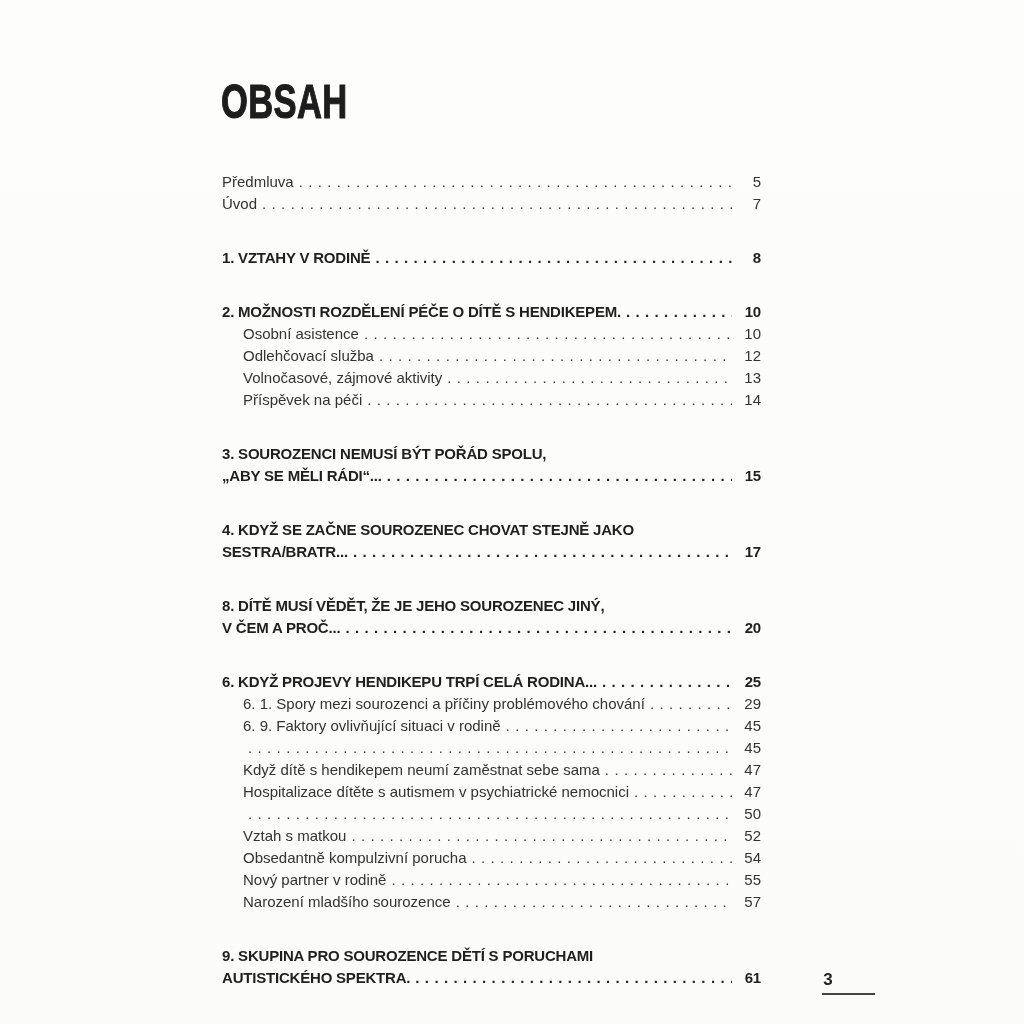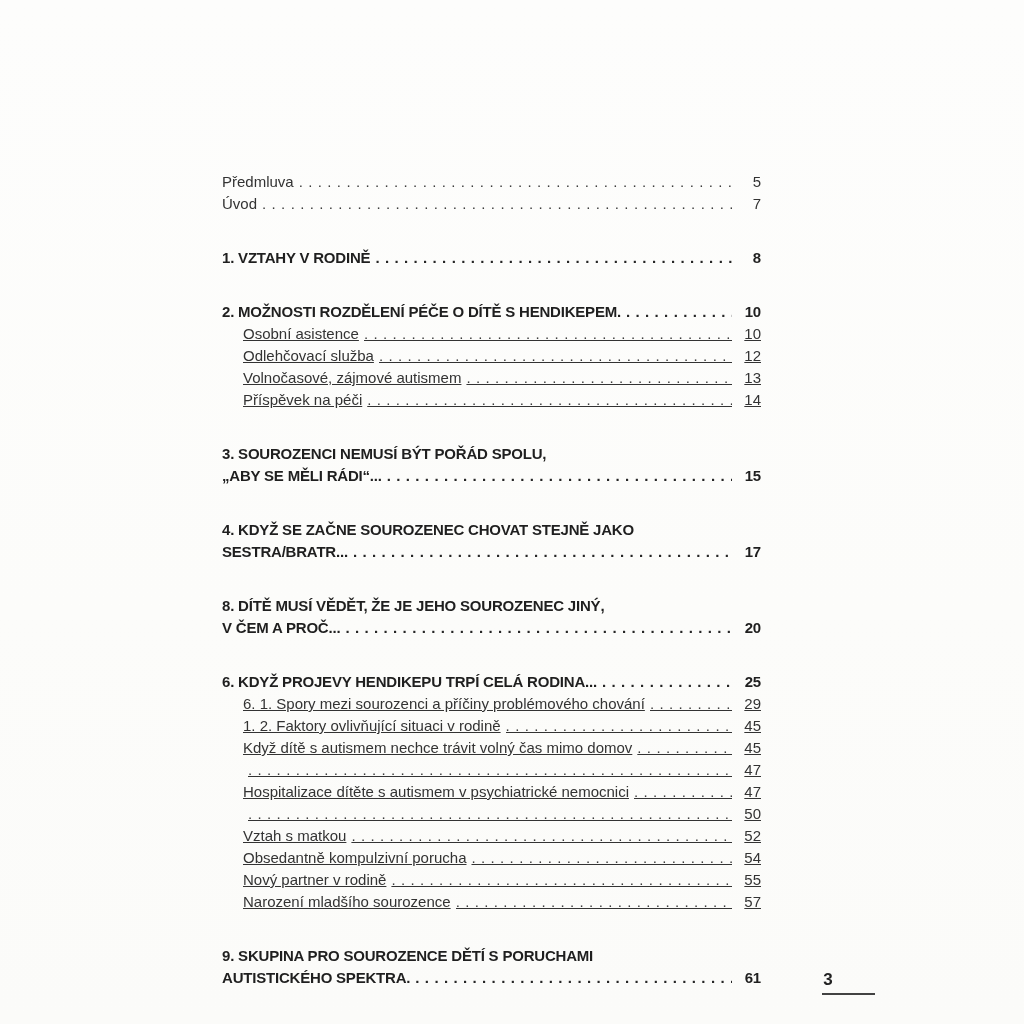--- a/index.html
+++ b/index.html
@@ -48,21 +48,21 @@
     height: 22px;
     line-height: 22px;
     white-space: nowrap;
   }
   .toc-row.gap { margin-top: 32px; }
   .toc-row.bold {
     font-weight: bold;
     color: #1f1f1f;
     letter-spacing: -0.2px;
   }
-  .toc-row.indent { padding-left: 21px; text-decoration: underline; }
+  .toc-row.indent { padding-left: 21px; }
   .toc-label { flex: 0 0 auto; }
   .toc-dots {
     flex: 1 1 auto;
     overflow: hidden;
     white-space: nowrap;
     margin-left: 5px;
     margin-right: 3px;
     letter-spacing: 0.6px;
     color: #3c3c3c;
   }
@@ -90,20 +90,21 @@
     width: 53px;
     height: 2px;
     background: #424242;
   }
 </style>
 </head>
 <body>
 
 <div class="scan-page">
 
+  <h1 class="title"><span class="title-inner">OBSAH</span></h1>
 
   <div class="toc" id="toc">
       <div class="toc-row">
         <span class="toc-label">Předmluva</span>
         <span class="toc-dots">. . . . . . . . . . . . . . . . . . . . . . . . . . . . . . . . . . . . . . . . . . . . . . . . . . . . . . . . . . . . . . . . . . . . . . . . . . . . . . . . . . . . . . . . . . . . . . . . . . . . . . . . . . . . . . . . . . . . . . . . </span>
         <span class="toc-page">5</span>
       </div>
       <div class="toc-row">
         <span class="toc-label">Úvod</span>
         <span class="toc-dots">. . . . . . . . . . . . . . . . . . . . . . . . . . . . . . . . . . . . . . . . . . . . . . . . . . . . . . . . . . . . . . . . . . . . . . . . . . . . . . . . . . . . . . . . . . . . . . . . . . . . . . . . . . . . . . . . . . . . . . . . </span>
@@ -123,21 +124,21 @@
         <span class="toc-label">Osobní asistence</span>
         <span class="toc-dots">. . . . . . . . . . . . . . . . . . . . . . . . . . . . . . . . . . . . . . . . . . . . . . . . . . . . . . . . . . . . . . . . . . . . . . . . . . . . . . . . . . . . . . . . . . . . . . . . . . . . . . . . . . . . . . . . . . . . . . . . </span>
         <span class="toc-page">10</span>
       </div>
       <div class="toc-row indent">
         <span class="toc-label">Odlehčovací služba</span>
         <span class="toc-dots">. . . . . . . . . . . . . . . . . . . . . . . . . . . . . . . . . . . . . . . . . . . . . . . . . . . . . . . . . . . . . . . . . . . . . . . . . . . . . . . . . . . . . . . . . . . . . . . . . . . . . . . . . . . . . . . . . . . . . . . . </span>
         <span class="toc-page">12</span>
       </div>
       <div class="toc-row indent">
-        <span class="toc-label">Volnočasové, zájmové autismem</span>
+        <span class="toc-label">Volnočasové, zájmové aktivity</span>
         <span class="toc-dots">. . . . . . . . . . . . . . . . . . . . . . . . . . . . . . . . . . . . . . . . . . . . . . . . . . . . . . . . . . . . . . . . . . . . . . . . . . . . . . . . . . . . . . . . . . . . . . . . . . . . . . . . . . . . . . . . . . . . . . . . </span>
         <span class="toc-page">13</span>
       </div>
       <div class="toc-row indent">
         <span class="toc-label">Příspěvek na péči</span>
         <span class="toc-dots">. . . . . . . . . . . . . . . . . . . . . . . . . . . . . . . . . . . . . . . . . . . . . . . . . . . . . . . . . . . . . . . . . . . . . . . . . . . . . . . . . . . . . . . . . . . . . . . . . . . . . . . . . . . . . . . . . . . . . . . . </span>
         <span class="toc-page">14</span>
       </div>
       <div class="toc-row bold gap">
         <span class="toc-label">3. SOUROZENCI NEMUSÍ BÝT POŘÁD SPOLU,</span>
@@ -167,30 +168,30 @@
         <span class="toc-label">6. KDYŽ PROJEVY HENDIKEPU TRPÍ CELÁ RODINA...</span>
         <span class="toc-dots">. . . . . . . . . . . . . . . . . . . . . . . . . . . . . . . . . . . . . . . . . . . . . . . . . . . . . . . . . . . . . . . . . . . . . . . . . . . . . . . . . . . . . . . . . . . . . . . . . . . . . . . . . . . . . . . . . . . . . . . . </span>
         <span class="toc-page">25</span>
       </div>
       <div class="toc-row indent">
         <span class="toc-label">6. 1. Spory mezi sourozenci a příčiny problémového chování</span>
         <span class="toc-dots">. . . . . . . . . . . . . . . . . . . . . . . . . . . . . . . . . . . . . . . . . . . . . . . . . . . . . . . . . . . . . . . . . . . . . . . . . . . . . . . . . . . . . . . . . . . . . . . . . . . . . . . . . . . . . . . . . . . . . . . . </span>
         <span class="toc-page">29</span>
       </div>
       <div class="toc-row indent">
-        <span class="toc-label">1. 2. Faktory ovlivňující situaci v rodině</span>
+        <span class="toc-label">6. 9. Faktory ovlivňující situaci v rodině</span>
         <span class="toc-dots">. . . . . . . . . . . . . . . . . . . . . . . . . . . . . . . . . . . . . . . . . . . . . . . . . . . . . . . . . . . . . . . . . . . . . . . . . . . . . . . . . . . . . . . . . . . . . . . . . . . . . . . . . . . . . . . . . . . . . . . . </span>
         <span class="toc-page">45</span>
       </div>
       <div class="toc-row indent">
-        <span class="toc-label">Když dítě s autismem nechce trávit volný čas mimo domov</span>
         <span class="toc-dots">. . . . . . . . . . . . . . . . . . . . . . . . . . . . . . . . . . . . . . . . . . . . . . . . . . . . . . . . . . . . . . . . . . . . . . . . . . . . . . . . . . . . . . . . . . . . . . . . . . . . . . . . . . . . . . . . . . . . . . . . </span>
         <span class="toc-page">45</span>
       </div>
       <div class="toc-row indent">
+        <span class="toc-label">Když dítě s hendikepem neumí zaměstnat sebe sama</span>
         <span class="toc-dots">. . . . . . . . . . . . . . . . . . . . . . . . . . . . . . . . . . . . . . . . . . . . . . . . . . . . . . . . . . . . . . . . . . . . . . . . . . . . . . . . . . . . . . . . . . . . . . . . . . . . . . . . . . . . . . . . . . . . . . . . </span>
         <span class="toc-page">47</span>
       </div>
       <div class="toc-row indent">
         <span class="toc-label">Hospitalizace dítěte s autismem v psychiatrické nemocnici</span>
         <span class="toc-dots">. . . . . . . . . . . . . . . . . . . . . . . . . . . . . . . . . . . . . . . . . . . . . . . . . . . . . . . . . . . . . . . . . . . . . . . . . . . . . . . . . . . . . . . . . . . . . . . . . . . . . . . . . . . . . . . . . . . . . . . . </span>
         <span class="toc-page">47</span>
       </div>
       <div class="toc-row indent">
         <span class="toc-dots">. . . . . . . . . . . . . . . . . . . . . . . . . . . . . . . . . . . . . . . . . . . . . . . . . . . . . . . . . . . . . . . . . . . . . . . . . . . . . . . . . . . . . . . . . . . . . . . . . . . . . . . . . . . . . . . . . . . . . . . . </span>

